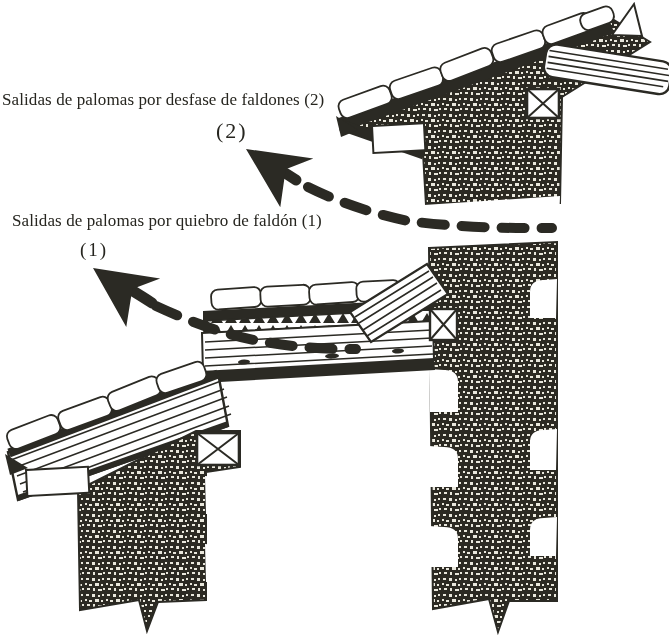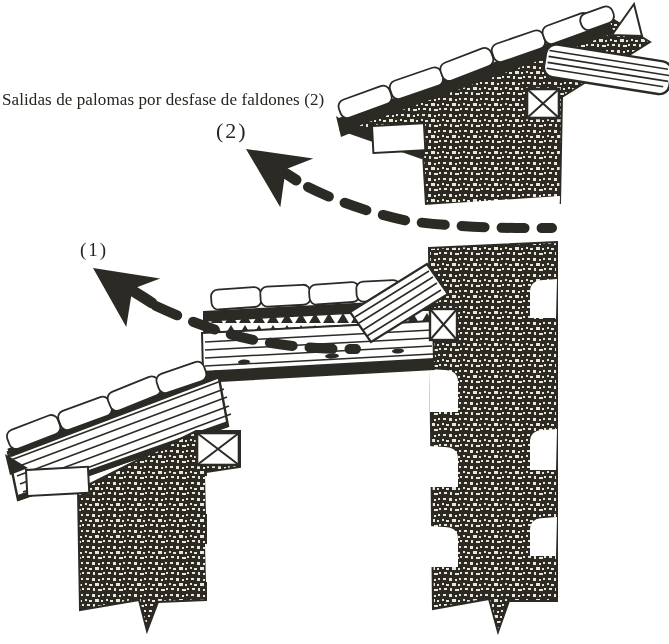--- a/index.html
+++ b/index.html
@@ -185,15 +185,16 @@
 
   <g>
     <path d="M156,306 Q210,331 254,340 Q306,350 356,349" fill="none" stroke="#2b2a24" stroke-width="10" stroke-linecap="round" stroke-dasharray="23 17"></path>
     <path d="M128,288 Q143,297 152,303" fill="none" stroke="#2b2a24" stroke-width="11" stroke-linecap="round"></path>
     <path transform="translate(93,268) rotate(37)" d="M0,0 L60,-32 L44,-7 L62,27 Z" fill="#2b2a24"></path>
   </g>
 </svg>
 
 <div class="lbl lbl-main" id="label-desfase">Salidas de palomas por desfase de faldones (2)</div>
 <div class="lbl lbl-marker" id="marker-2">(2)</div>
+<div class="lbl lbl-main" id="label-quiebro">Salidas de palomas por quiebro de faldón (1)</div>
 <div class="lbl lbl-marker" id="marker-1">(1)</div>
 
 </div>
 
 </body></html>

